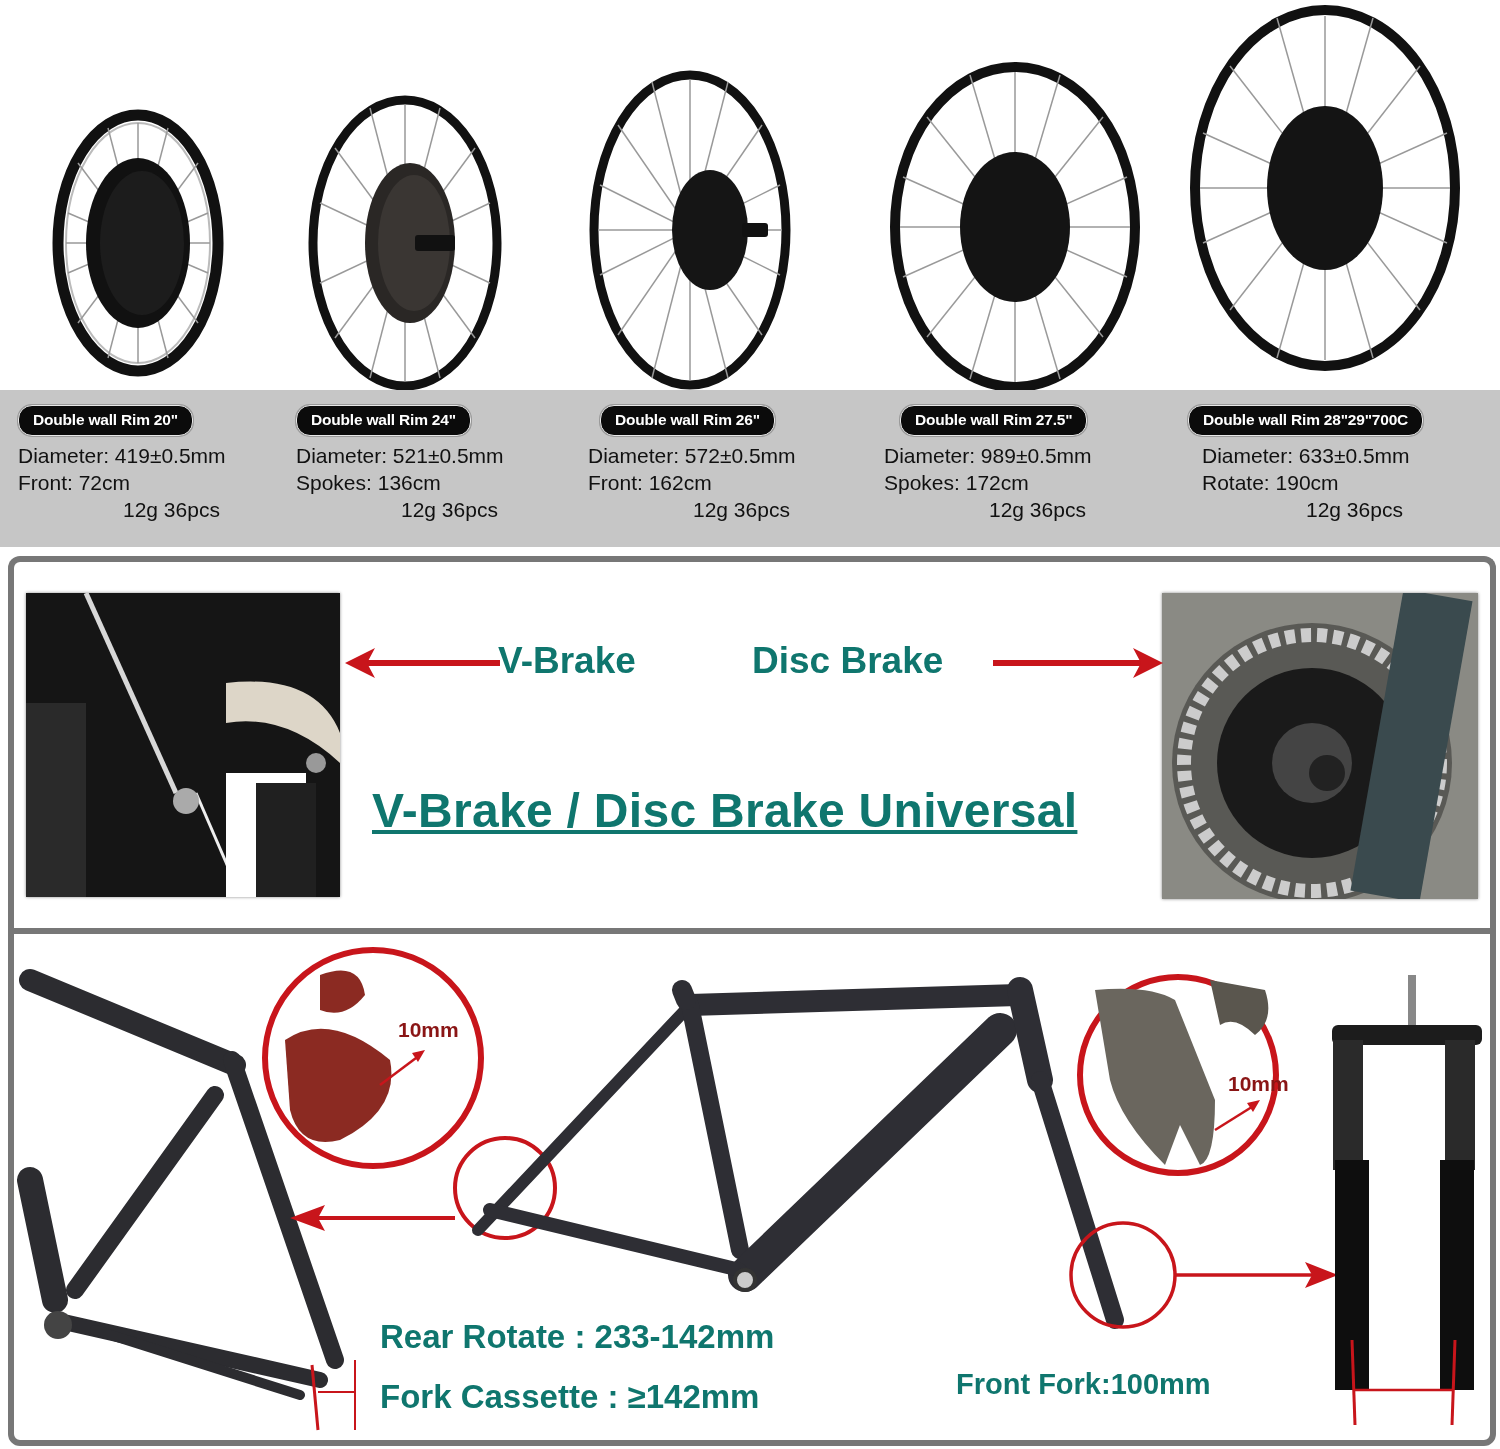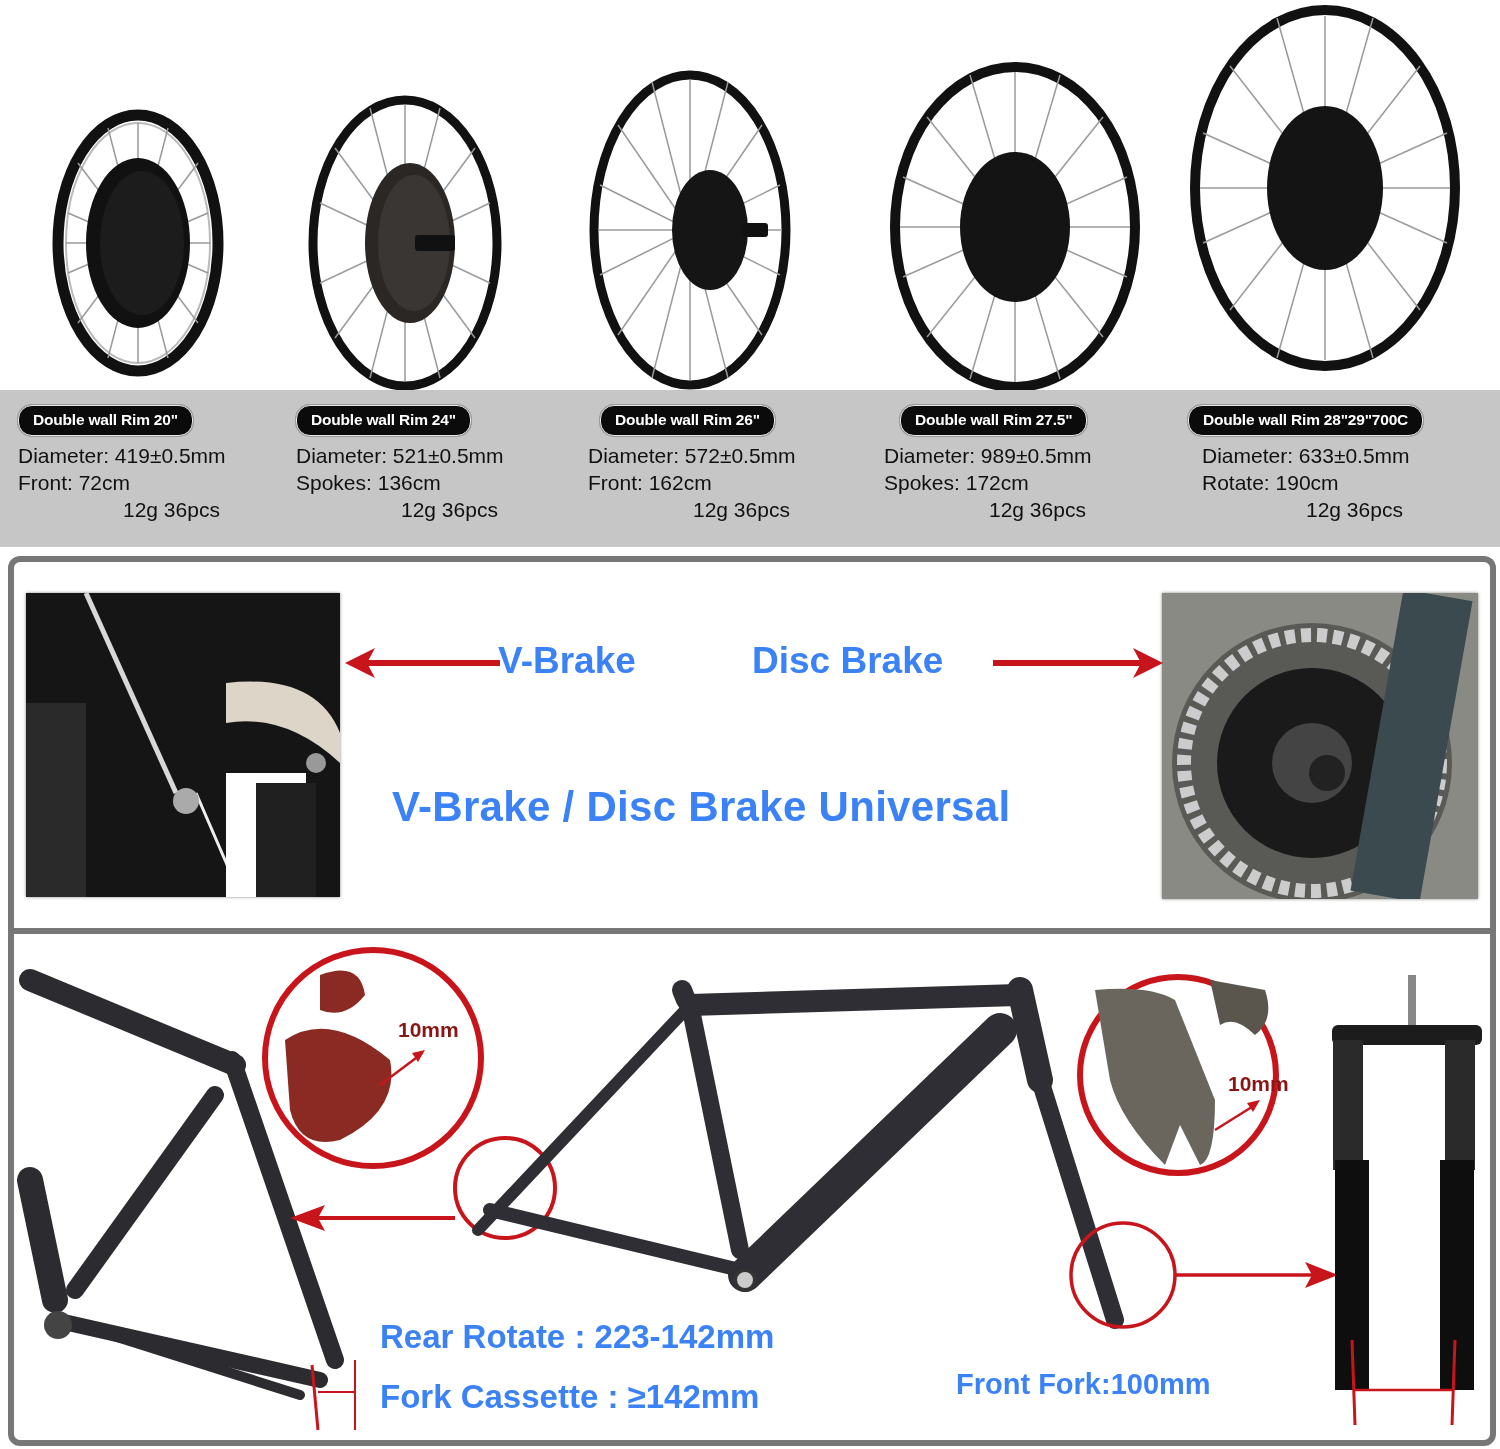--- a/index.html
+++ b/index.html
@@ -12,24 +12,24 @@
   .band{left:0;top:390px;width:1500px;height:157px;background:#c6c6c6;}
   .spec{position:absolute;top:15px;}
   .pill{display:inline-block;background:#0b0b0b;color:#fff;font-weight:bold;font-size:15.5px;border-radius:14px;padding:5px 14px 6px;border:1px solid #e8e8e8;box-shadow:0 0 0 1px #999;white-space:nowrap;letter-spacing:-0.2px;}
   .specline{font-weight:normal;font-size:21px;color:#111;line-height:27px;white-space:nowrap;}
   .specline.indent{padding-left:105px;}
   
   .panel{border:6px solid #777;background:#fff;}
   .p1{left:8px;top:556px;width:1476px;height:372px;border-radius:12px 12px 0 0;border-bottom:none;}
   .p2{left:8px;top:928px;width:1476px;height:506px;border-radius:0 0 12px 12px;border-top:6px solid #777;}
   .photo{position:absolute;overflow:hidden;box-shadow:0 0 3px #888;}
-  .red{color:#3b82f6;font-weight:bold;}
+  .red{color:#0f766e;font-weight:bold;}
   .lbl-vb{left:498px;top:640px;font-size:37px;}
   .lbl-db{left:752px;top:640px;font-size:37px;}
-  .lbl-uni{left:392px;top:783px;font-size:42px;letter-spacing:0.3px;}
+  .lbl-uni{left:372px;top:783px;font-size:48px;letter-spacing:0.3px;text-decoration:underline;}
   .lbl-10a{left:398px;top:1018px;font-size:21px;color:#8a1515;}
   .lbl-10b{left:1228px;top:1072px;font-size:21px;color:#8a1515;}
   .lbl-rr{left:380px;top:1318px;font-size:33px;}
   .lbl-rc{left:380px;top:1378px;font-size:33px;}
   .lbl-ff{left:956px;top:1368px;font-size:29px;}
 </style>
 </head>
 <body>
 
 <div class="abs wheels">
@@ -256,15 +256,15 @@
   <line x1="1455" y1="1340" x2="1452" y2="1425" stroke="#c8151b" stroke-width="3"></line>
   <line x1="1355" y1="1390" x2="1452" y2="1390" stroke="#c8151b" stroke-width="2.5"></line>
 
   <line x1="312" y1="1365" x2="318" y2="1430" stroke="#c8151b" stroke-width="3"></line>
   <line x1="355" y1="1360" x2="355" y2="1430" stroke="#c8151b" stroke-width="2"></line>
   <line x1="318" y1="1392" x2="355" y2="1392" stroke="#c8151b" stroke-width="2"></line>
 </svg>
 
 <span class="abs red lbl-10a">10mm</span>
 <span class="abs red lbl-10b">10mm</span>
-<span class="abs red lbl-rr">Rear Rotate : 223-142mm</span>
+<span class="abs red lbl-rr">Rear Rotate : 233-142mm</span>
 <span class="abs red lbl-rc">Fork Cassette : ≥142mm</span>
 <span class="abs red lbl-ff">Front Fork:100mm</span>
 
 </body></html>

